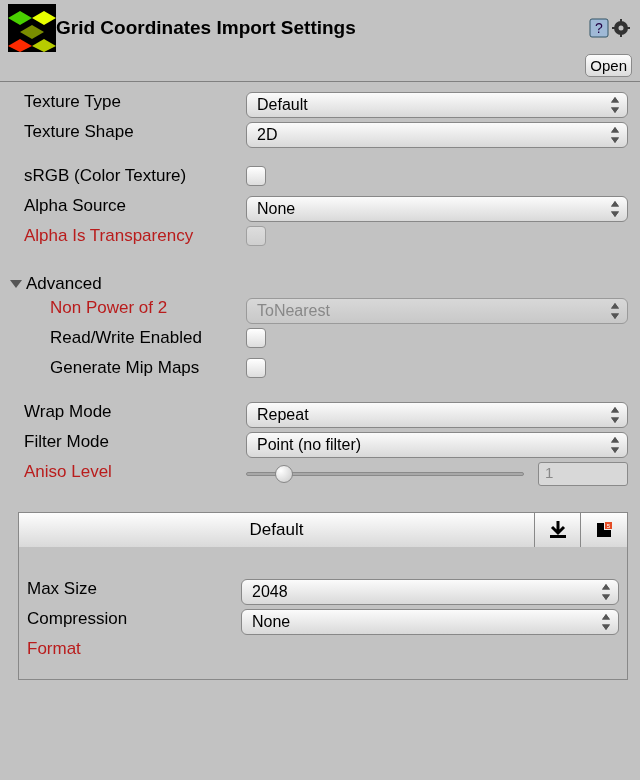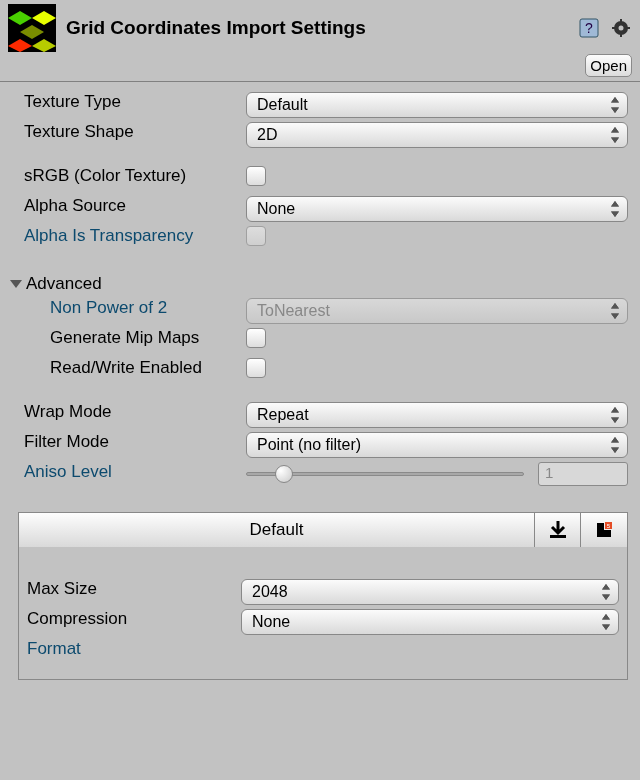--- a/index.html
+++ b/index.html
@@ -6,21 +6,21 @@
   body {
     width: 640px; height: 780px;
     font-family: "Helvetica Neue", Arial, sans-serif;
     font-size: 16px;
     background: #c2c2c2;
     color: #000;
   }
   .header {
     display: flex; align-items: center;
     padding: 4px 8px 2px 8px;
-    gap: 10px;
+    gap: 0;
   }
   .asset-icon { width: 48px; height: 48px; position: relative; }
   .asset-icon svg { width: 48px; height: 48px; }
   .title { flex: 1; font-size: 19px; font-weight: 600; }
   .help-icon, .gear-icon { width: 22px; height: 22px; display:flex; align-items:center; justify-content:center; }
   .open-row { display:flex; justify-content:flex-end; padding: 0 8px 4px 8px; }
   .btn {
     background: linear-gradient(#fdfdfd,#dcdcdc);
     border: 1px solid #8a8a8a;
     border-radius: 5px;
@@ -35,21 +35,21 @@
   .row {
     display: flex; align-items: flex-start;
     height: 30px;
   }
   .label {
     width: 222px;
     font-size: 17px;
     white-space: nowrap;
     overflow: hidden;
   }
-  .disabled { color: #0c4a6e; }
+  .disabled { color: #b91c1c; }
   .control { flex: 1; display:flex; align-items:center; gap:6px; }
   .dropdown {
     flex: 1;
     background: linear-gradient(#fbfbfb,#d9d9d9);
     border: 1px solid #888;
     border-radius: 6px;
     padding: 2px 26px 2px 10px;
     font-size: 16px;
     position: relative;
     cursor: pointer;
@@ -211,27 +211,27 @@
     <span>Advanced</span>
   </div>
   <div class="indent">
     <div class="row">
       <div class="label disabled" style="width:196px">Non Power of 2</div>
       <div class="control">
           <div class="dropdown disabled">ToNearest</div>
         </div>
     </div>
     <div class="row">
+      <div class="label" style="width:196px">Read/Write Enabled</div>
+      <div class="control">
+          <div class="checkbox"></div>
+        </div>
+    </div>
+    <div class="row">
       <div class="label" style="width:196px">Generate Mip Maps</div>
-      <div class="control">
-          <div class="checkbox"></div>
-        </div>
-    </div>
-    <div class="row">
-      <div class="label" style="width:196px">Read/Write Enabled</div>
       <div class="control">
           <div class="checkbox"></div>
         </div>
     </div>
   </div>
 
   <div style="height:14px"></div>
   <div class="row">
     <div class="label">Wrap Mode</div>
     <div class="control">

